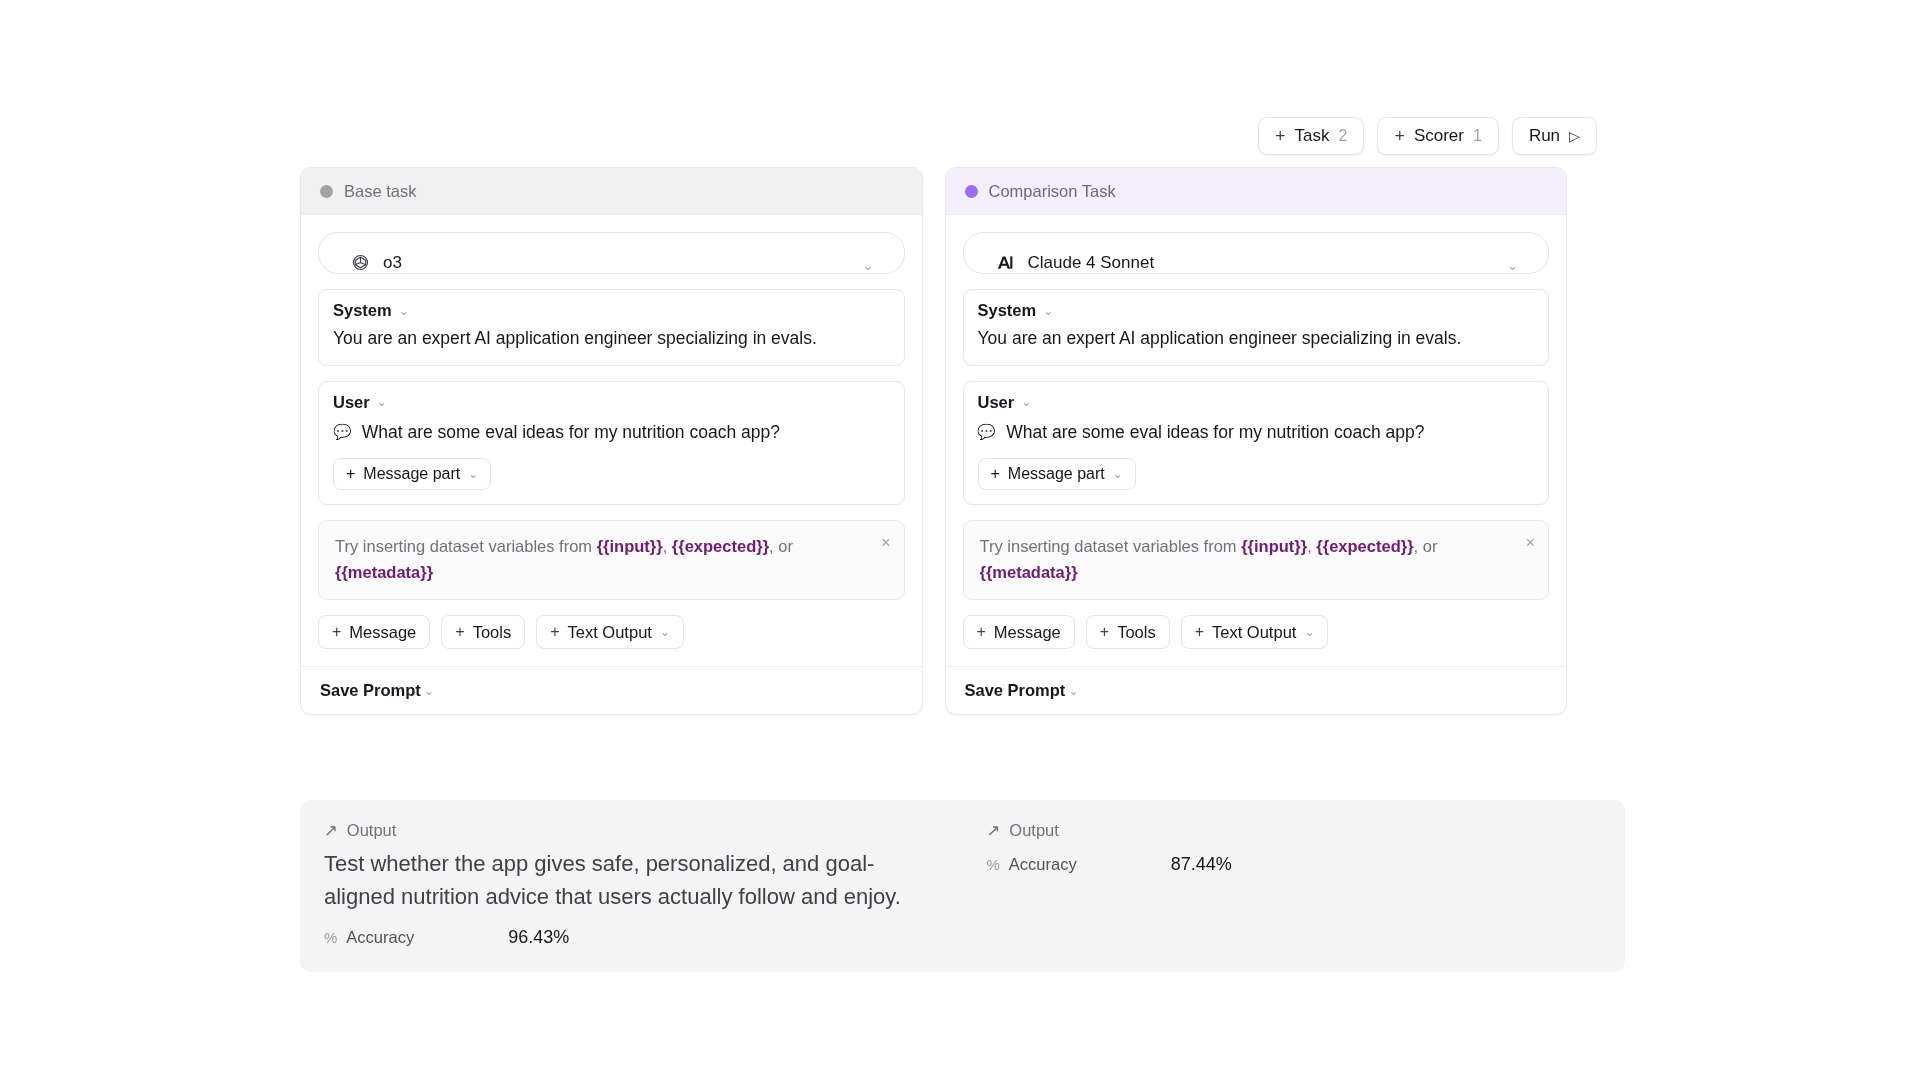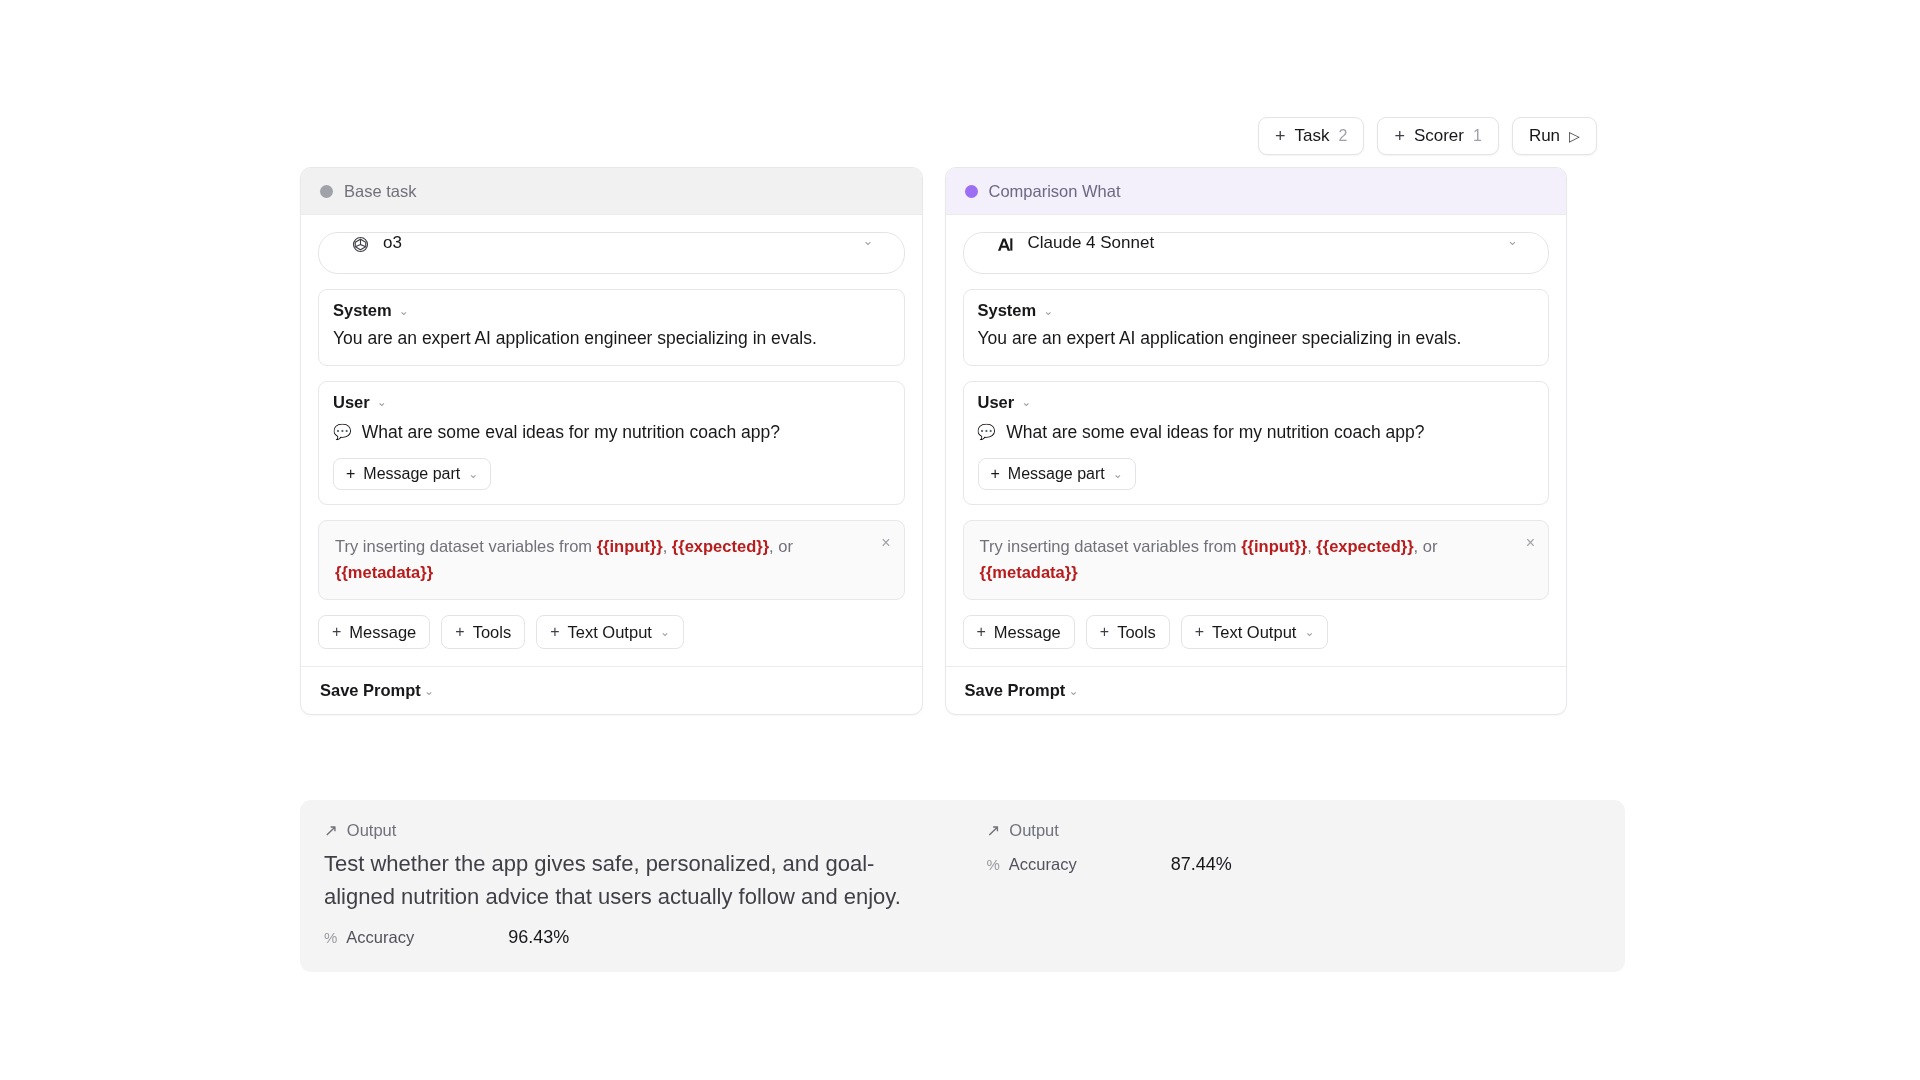--- a/index.html
+++ b/index.html
@@ -82,21 +82,21 @@
     padding: 17px 17px 0 17px;
     position: relative;
   }
 
   
   .model-select {
     height: 42px;
     border: 1px solid #e4e4e7;
     border-radius: 20px;
     display: flex;
-    align-items: flex-start;
+    align-items: flex-end;
     padding: 0 30px;
     gap: 12px;
     font-size: 17px;
     color: #18181b;
     background: #fff;
     cursor: pointer;
   }
   .model-select .caret { margin-left: auto; color: #a1a1aa; font-size: 13px; }
   .brandicon { width: 22px; height: 22px; display: flex; align-items: center; justify-content: center; }
 
@@ -156,21 +156,21 @@
     margin-top: 15px;
     border: 1px solid #e7e7e9;
     border-radius: 9px;
     background: #fafafa;
     padding: 13px 16px 14px 16px;
     position: relative;
     font-size: 16.5px;
     color: #71717a;
     line-height: 1.55;
   }
-  .hint .var { color: #b91c1c; font-weight: 600; }
+  .hint .var { color: #701a75; font-weight: 600; }
   .hint .close {
     position: absolute;
     top: 14px; right: 13px;
     color: #a1a1aa;
     font-size: 16px;
     cursor: pointer;
     line-height: 1;
   }
 
   
@@ -347,21 +347,21 @@
       </div>
       <div class="panel-footer">
         <span>Save Prompt</span>
         <span class="caret">⌄</span>
       </div>
     </div>
 
     <div class="panel">
       <div class="panel-header comparison">
         <span class="dot purple"></span>
-        <span>Comparison What</span>
+        <span>Comparison Task</span>
       </div>
       <div class="panel-body">
 
         <div class="model-select">
           <span class="brandicon">
             <svg width="21" height="21" viewBox="0 0 24 24" fill="#18181b">
               <path d="M4.5 19 L10 5 L13 5 L18.5 19 L15.6 19 L14.4 15.8 L8.6 15.8 L7.4 19 Z M9.4 13.5 L13.6 13.5 L11.5 7.9 Z"></path>
               <rect x="18.6" y="5" width="2.4" height="14"></rect>
             </svg>
           </span>

